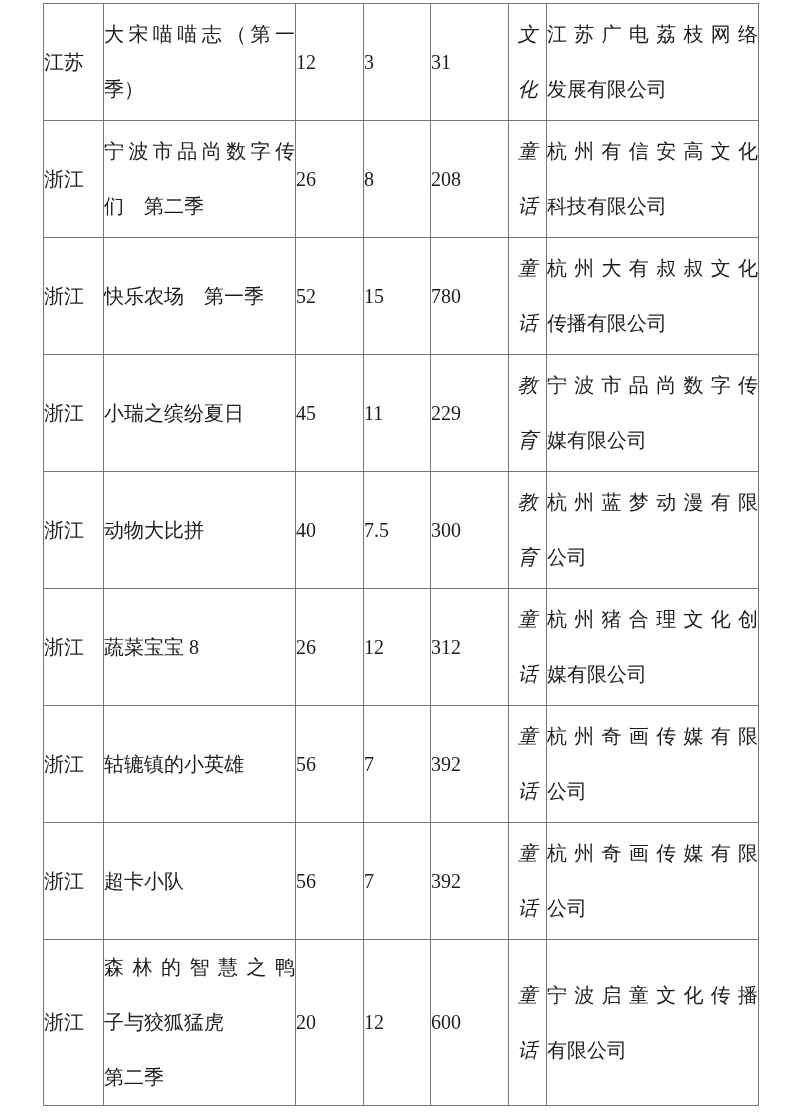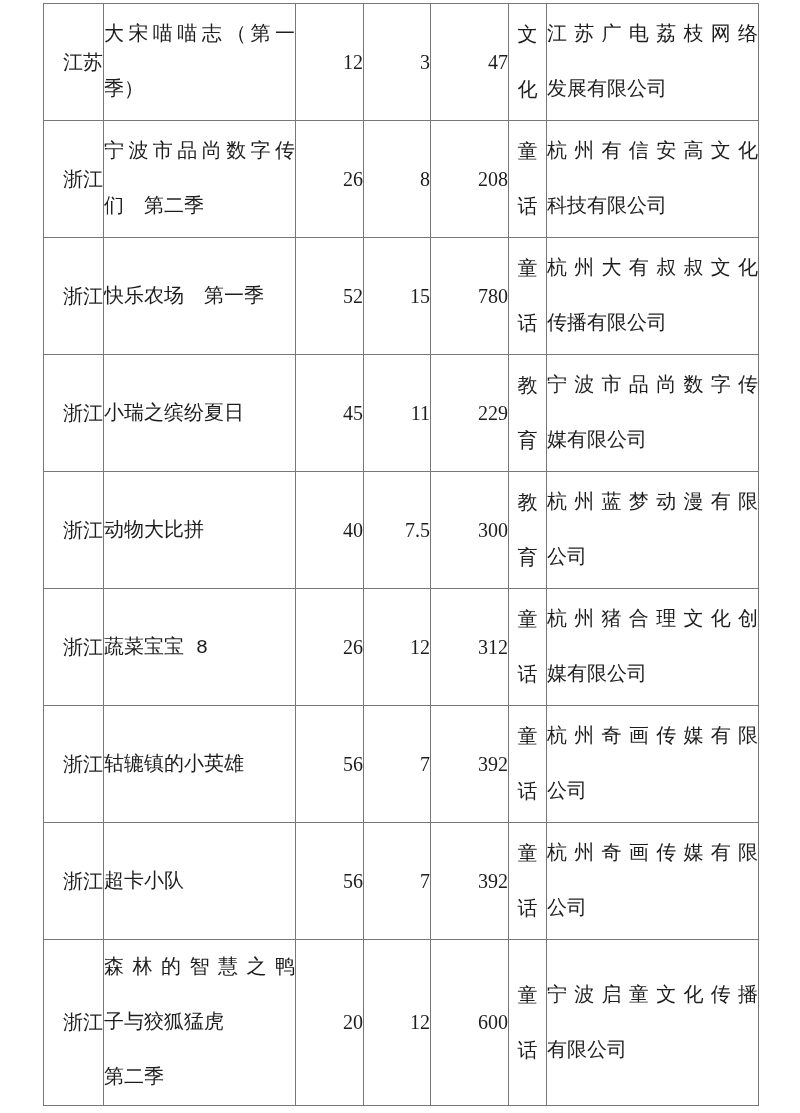--- a/index.html
+++ b/index.html
@@ -28,27 +28,27 @@
     font-size: 20px;
     color: #1d1d1d;
     line-height: 55px;
     vertical-align: middle;
     padding: 0;
     overflow: hidden;
   }
   .doc-table tr { height: 117px; }
   .doc-table tr:last-child { height: 161px; }
 
-  .c-prov  { text-align: right; }
+  .c-prov  { text-align: left; }
   .c-title { text-align: left; padding: 0 13px; }
-  .c-num   { text-align: right; }
-  .c-cat   { text-align: center; padding: 0 2px; word-break: break-all; }
+  .c-num   { text-align: left; }
+  .c-cat   { text-align: center; padding: 0 2px; word-break: break-all; font-style: italic; }
   .c-prod  { text-align: left; padding: 0 10px 0 13px; margin-left: 31px; }
 
-  .ln { text-align: left; font-family: Liberation Mono, monospace; }
+  .ln { text-align: left; }
   .ln.stretch {
     text-align: justify;
     text-align-last: justify;
     -moz-text-align-last: justify;
   }
 </style>
 </head>
 <body>
 
 <div class="page">
@@ -64,21 +64,21 @@
     </colgroup>
     <tbody id="table-body">
         <tr>
           <td class="c-prov">江苏</td>
           <td class="c-title">
             <div class="ln stretch">大宋喵喵志（第一</div>
             <div class="ln">季）</div>
           </td>
           <td class="c-num">12</td>
           <td class="c-num">3</td>
-          <td class="c-num">47</td>
+          <td class="c-num">31</td>
           <td class="c-cat">文化</td>
           <td class="c-prod">
             <div class="ln stretch">江苏广电荔枝网络</div>
             <div class="ln">发展有限公司</div>
           </td>
         </tr>
         <tr>
           <td class="c-prov">浙江</td>
           <td class="c-title">
             <div class="ln stretch">宁波市品尚数字传</div>

